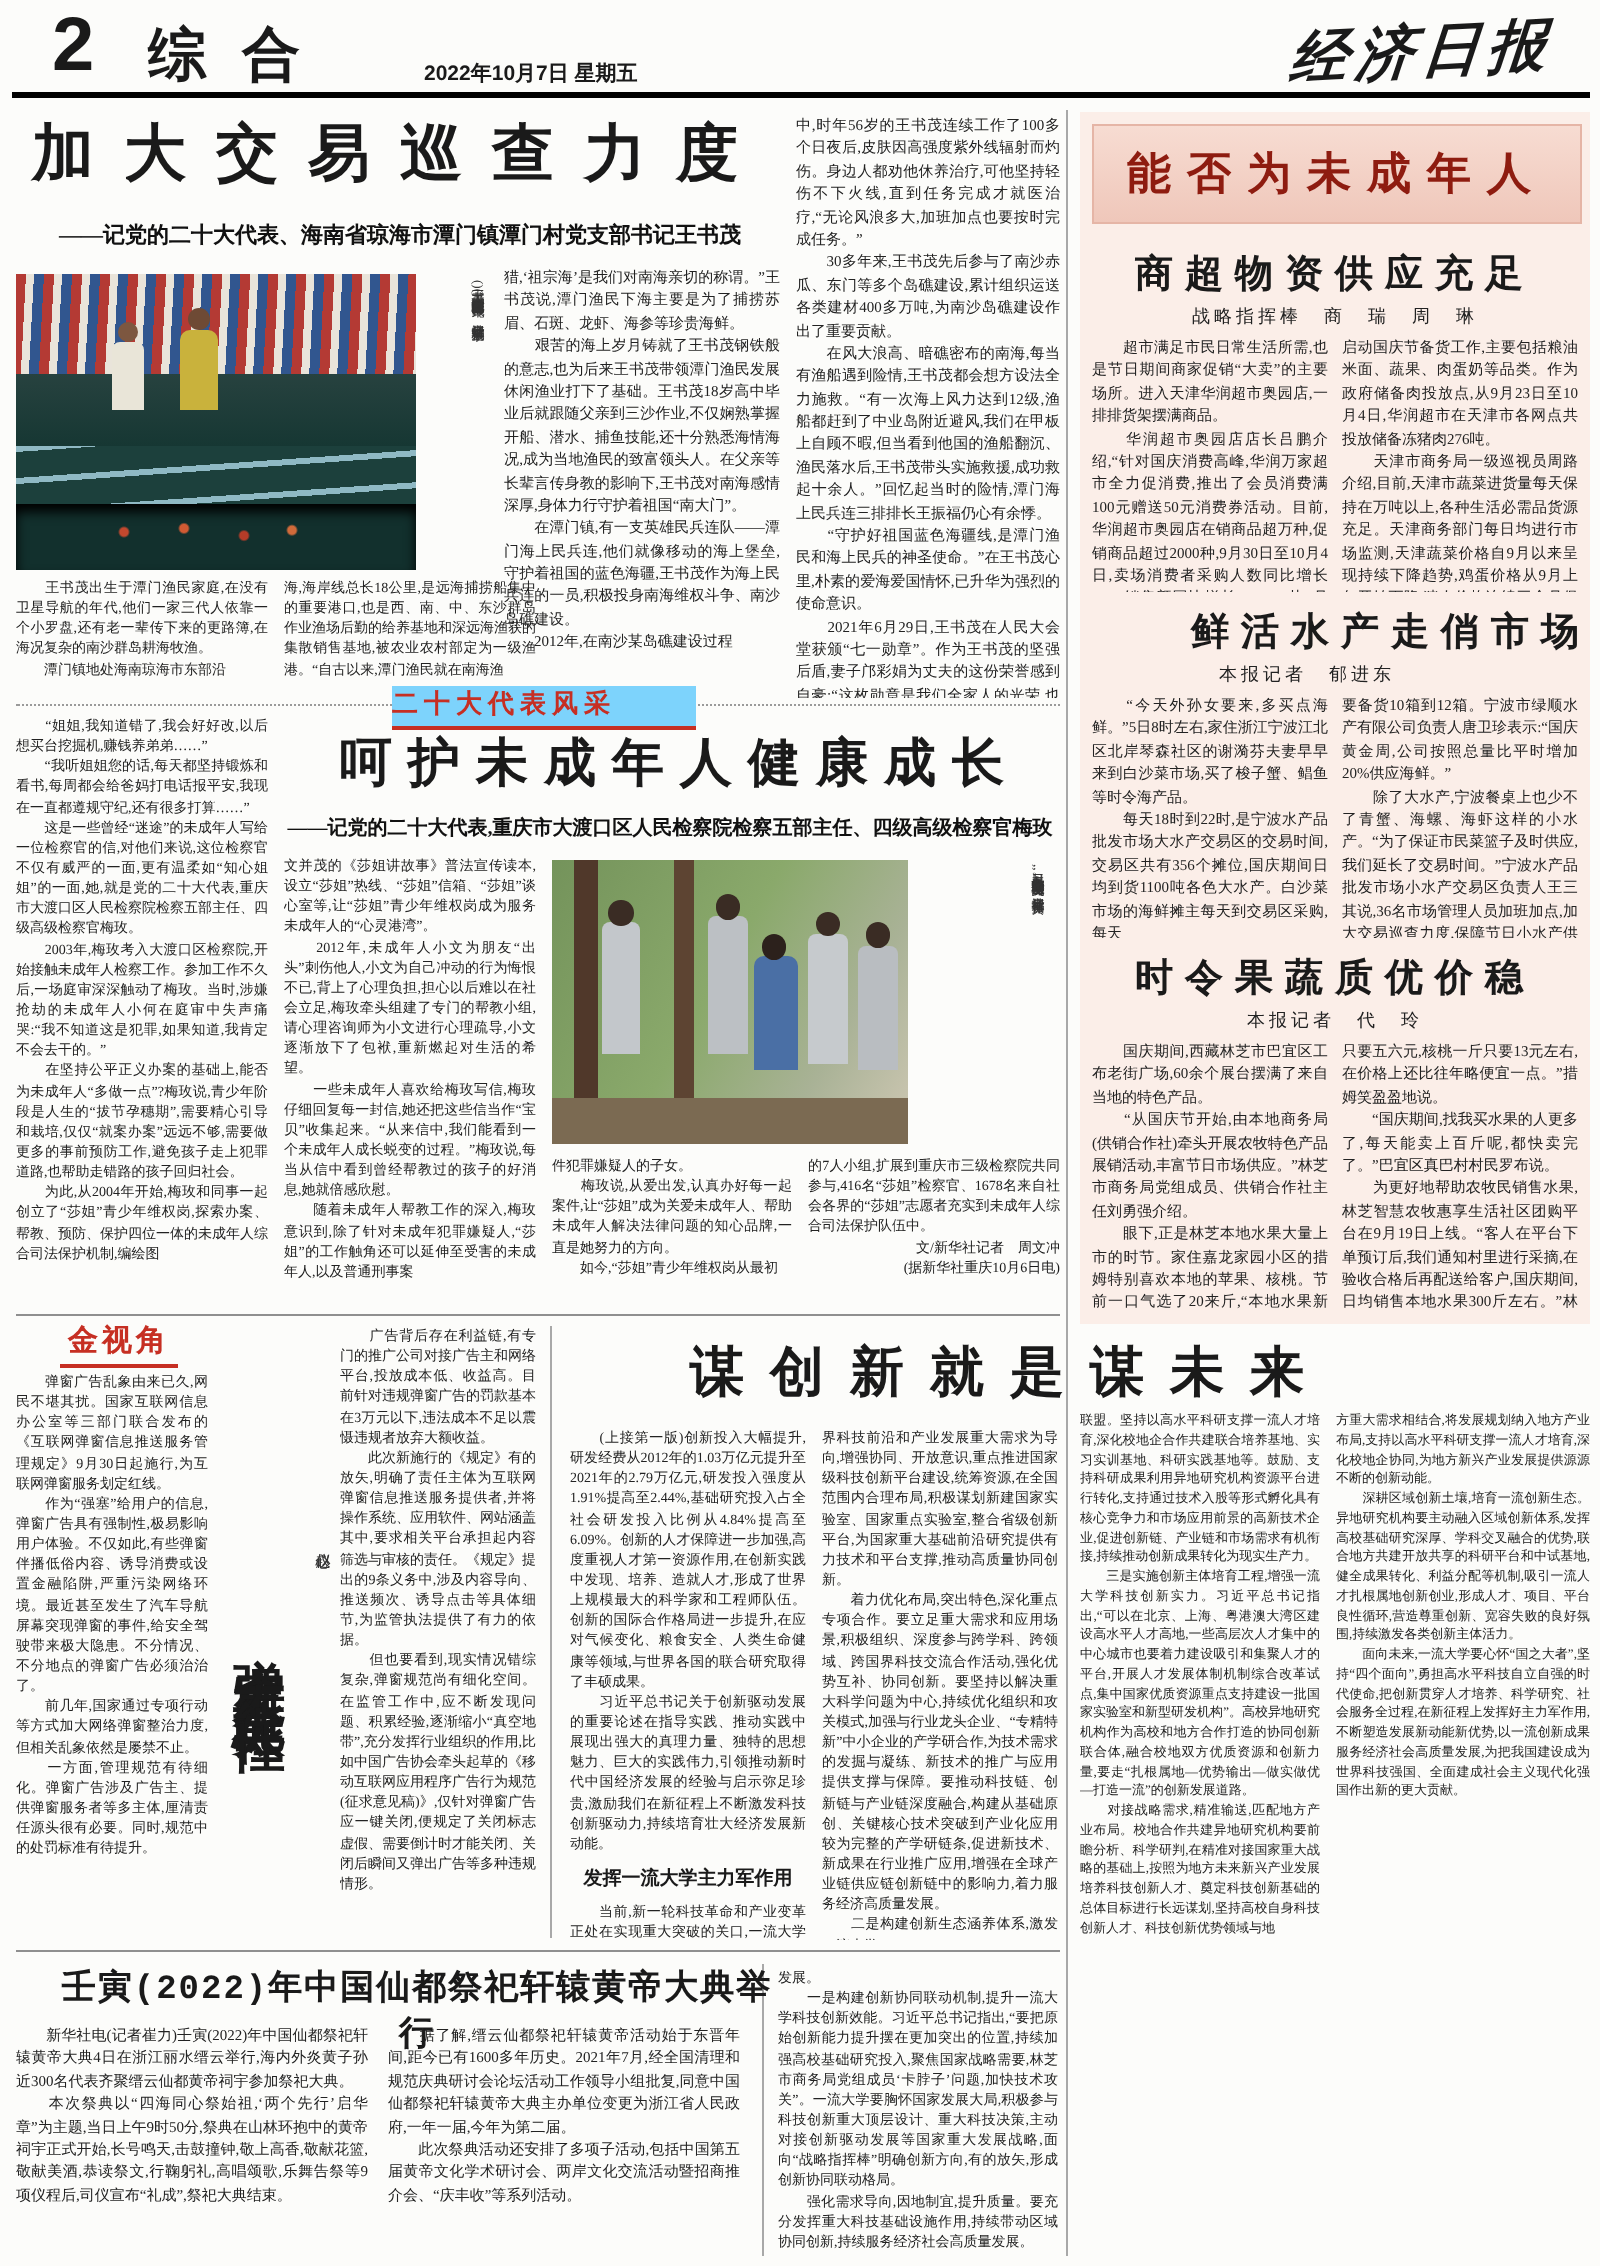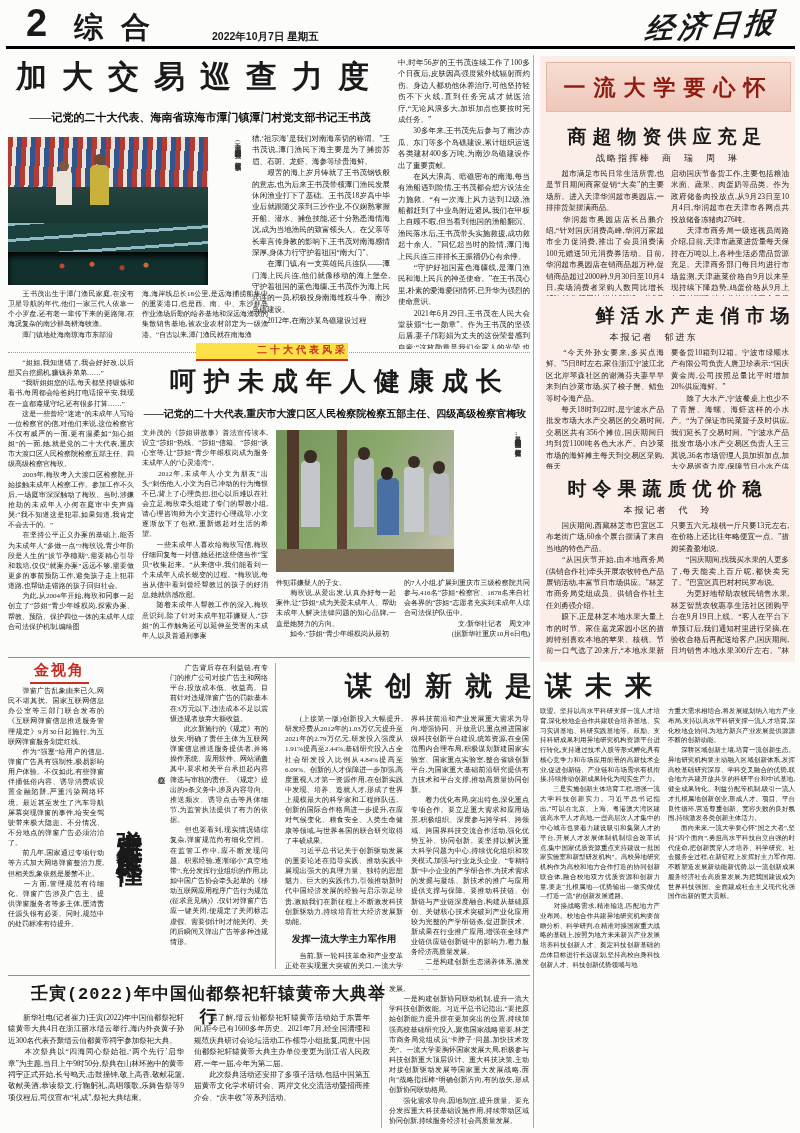--- a/index.html
+++ b/index.html
@@ -67,21 +67,21 @@
   <div class="abs" style="left:398px;top:57px;width:132px;height:292px;overflow:hidden;">
     <div class="body-col fs75">中,时年56岁的王书茂连续工作了100多个日夜后,皮肤因高强度紫外线辐射而灼伤。身边人都劝他休养治疗,可他坚持轻伤不下火线,直到任务完成才就医治疗,“无论风浪多大,加班加点也要按时完成任务。”
 　　30多年来,王书茂先后参与了南沙赤瓜、东门等多个岛礁建设,累计组织运送各类建材400多万吨,为南沙岛礁建设作出了重要贡献。
 　　在风大浪高、暗礁密布的南海,每当有渔船遇到险情,王书茂都会想方设法全力施救。“有一次海上风力达到12级,渔船都赶到了中业岛附近避风,我们在甲板上自顾不暇,但当看到他国的渔船翻沉、渔民落水后,王书茂带头实施救援,成功救起十余人。”回忆起当时的险情,潭门海上民兵连三排排长王振福仍心有余悸。
 　　“守护好祖国蓝色海疆线,是潭门渔民和海上民兵的神圣使命。”在王书茂心里,朴素的爱海爱国情怀,已升华为强烈的使命意识。
 　　2021年6月29日,王书茂在人民大会堂获颁“七一勋章”。作为王书茂的坚强后盾,妻子邝彩娟为丈夫的这份荣誉感到自豪:“这枚勋章是我们全家人的光荣,也是我们潭门渔民的荣誉。”</div>
 
   </div>
 
   <div class="abs dotted" style="left:8px;top:352px;width:522px;"></div>
-  <div class="abs hei red" style="left:196px;top:343px;width:152px;font-size:10px;letter-spacing:3px;background:#fde047;border-bottom:2px solid #c62f23;padding-bottom:2px;text-align:right;">二十大代表风采</div>
+  <div class="abs hei red" style="left:196px;top:343px;width:152px;font-size:13px;letter-spacing:3px;background:#7dd3fc;border-bottom:2px solid #c62f23;padding-bottom:2px;text-align:left;">二十大代表风采</div>
   <div class="abs hei center" style="left:150px;top:364px;width:380px;font-size:26px;letter-spacing:8px;">呵护未成年人健康成长</div>
   <div class="abs center" style="left:140px;top:407px;width:390px;font-size:10px;font-weight:bold;color:#111;">——记党的二十大代表,重庆市大渡口区人民检察院检察五部主任、四级高级检察官梅玫</div>
 
   <div class="abs body-col fs7" style="left:8px;top:358px;width:126px;height:296px;">　　“姐姐,我知道错了,我会好好改,以后想买台挖掘机,赚钱养弟弟……”
 　　“我听姐姐您的话,每天都坚持锻炼和看书,每周都会给爸妈打电话报平安,我现在一直都遵规守纪,还有很多打算……”
 　　这是一些曾经“迷途”的未成年人写给一位检察官的信,对他们来说,这位检察官不仅有威严的一面,更有温柔如“知心姐姐”的一面,她,就是党的二十大代表,重庆市大渡口区人民检察院检察五部主任、四级高级检察官梅玫。
 　　2003年,梅玫考入大渡口区检察院,开始接触未成年人检察工作。参加工作不久后,一场庭审深深触动了梅玫。当时,涉嫌抢劫的未成年人小何在庭审中失声痛哭:“我不知道这是犯罪,如果知道,我肯定不会去干的。”
 　　在坚持公平正义办案的基础上,能否为未成年人“多做一点”?梅玫说,青少年阶段是人生的“拔节孕穗期”,需要精心引导和栽培,仅仅“就案办案”远远不够,需要做更多的事前预防工作,避免孩子走上犯罪道路,也帮助走错路的孩子回归社会。
 　　为此,从2004年开始,梅玫和同事一起创立了“莎姐”青少年维权岗,探索办案、帮教、预防、保护四位一体的未成年人综合司法保护机制,编绘图</div>
   <div class="abs body-col fs7" style="left:142px;top:428px;width:126px;height:226px;">文并茂的《莎姐讲故事》普法宣传读本,设立“莎姐”热线、“莎姐”信箱、“莎姐”谈心室等,让“莎姐”青少年维权岗成为服务未成年人的“心灵港湾”。
@@ -112,21 +112,21 @@
   <div class="abs body-col fs7" style="left:276px;top:578px;width:120px;height:78px;">件犯罪嫌疑人的子女。
 　　梅玫说,从爱出发,认真办好每一起案件,让“莎姐”成为关爱未成年人、帮助未成年人解决法律问题的知心品牌,一直是她努力的方向。
 　　如今,“莎姐”青少年维权岗从最初</div>
   <div class="abs" style="left:404px;top:578px;width:126px;height:78px;overflow:hidden;">
     <div class="body-col fs7">的7人小组,扩展到重庆市三级检察院共同参与,416名“莎姐”检察官、1678名来自社会各界的“莎姐”志愿者充实到未成年人综合司法保护队伍中。</div>
     <div class="fs7" style="text-align:right;">文/新华社记者　周文冲</div>
     <div class="fs7" style="text-align:right;">(据新华社重庆10月6日电)</div>
   </div>
 
   <div class="abs" style="left:540px;top:56px;width:255px;height:606px;background:#fbeee8;"></div>
-  <div class="abs center" style="left:546px;top:62px;width:243px;height:48px;background:linear-gradient(#f7dcd2,#efc7ba);border:1px solid #e5b5a6;line-height:48px;font-size:22px;font-weight:bold;color:#8e1c10;letter-spacing:8px;font-family:'DejaVu Serif',serif;">一流大学要心怀</div>
+  <div class="abs center" style="left:546px;top:62px;width:243px;height:48px;background:linear-gradient(#f7dcd2,#efc7ba);border:1px solid #e5b5a6;line-height:48px;font-size:22px;font-weight:bold;color:#8e1c10;letter-spacing:8px;font-family:'DejaVu Serif',serif;">能否为未成年人</div>
 
   <div class="abs hei center" style="left:546px;top:124px;width:243px;font-size:19px;letter-spacing:6px;">商超物资供应充足</div>
   <div class="abs byline" style="left:546px;top:152px;width:243px;">战略指挥棒　商　瑞　周　琳</div>
   <div class="abs body-col fs75" style="left:546px;top:168px;width:118px;height:128px;">　　超市满足市民日常生活所需,也是节日期间商家促销“大卖”的主要场所。进入天津华润超市奥园店,一排排货架摆满商品。
 　　华润超市奥园店店长吕鹏介绍,“针对国庆消费高峰,华润万家超市全力促消费,推出了会员消费满100元赠送50元消费券活动。目前,华润超市奥园店在销商品超万种,促销商品超过2000种,9月30日至10月4日,卖场消费者采购人数同比增长15%,销售额同比增长20%”。从8月开始,华润超市就</div>
   <div class="abs body-col fs75" style="left:671px;top:168px;width:118px;height:128px;">启动国庆节备货工作,主要包括粮油米面、蔬果、肉蛋奶等品类。作为政府储备肉投放点,从9月23日至10月4日,华润超市在天津市各网点共投放储备冻猪肉276吨。
 　　天津市商务局一级巡视员周路介绍,目前,天津市蔬菜进货量每天保持在万吨以上,各种生活必需品货源充足。天津商务部门每日均进行市场监测,天津蔬菜价格自9月以来呈现持续下降趋势,鸡蛋价格从9月上旬开始下降,猪肉价格连续三个月保持总体稳定。</div>
 
   <div class="abs hei center" style="left:574px;top:303px;width:243px;font-size:19px;letter-spacing:6px;">鲜活水产走俏市场</div>
   <div class="abs byline" style="left:532px;top:331px;width:243px;">本报记者　郁进东</div>

